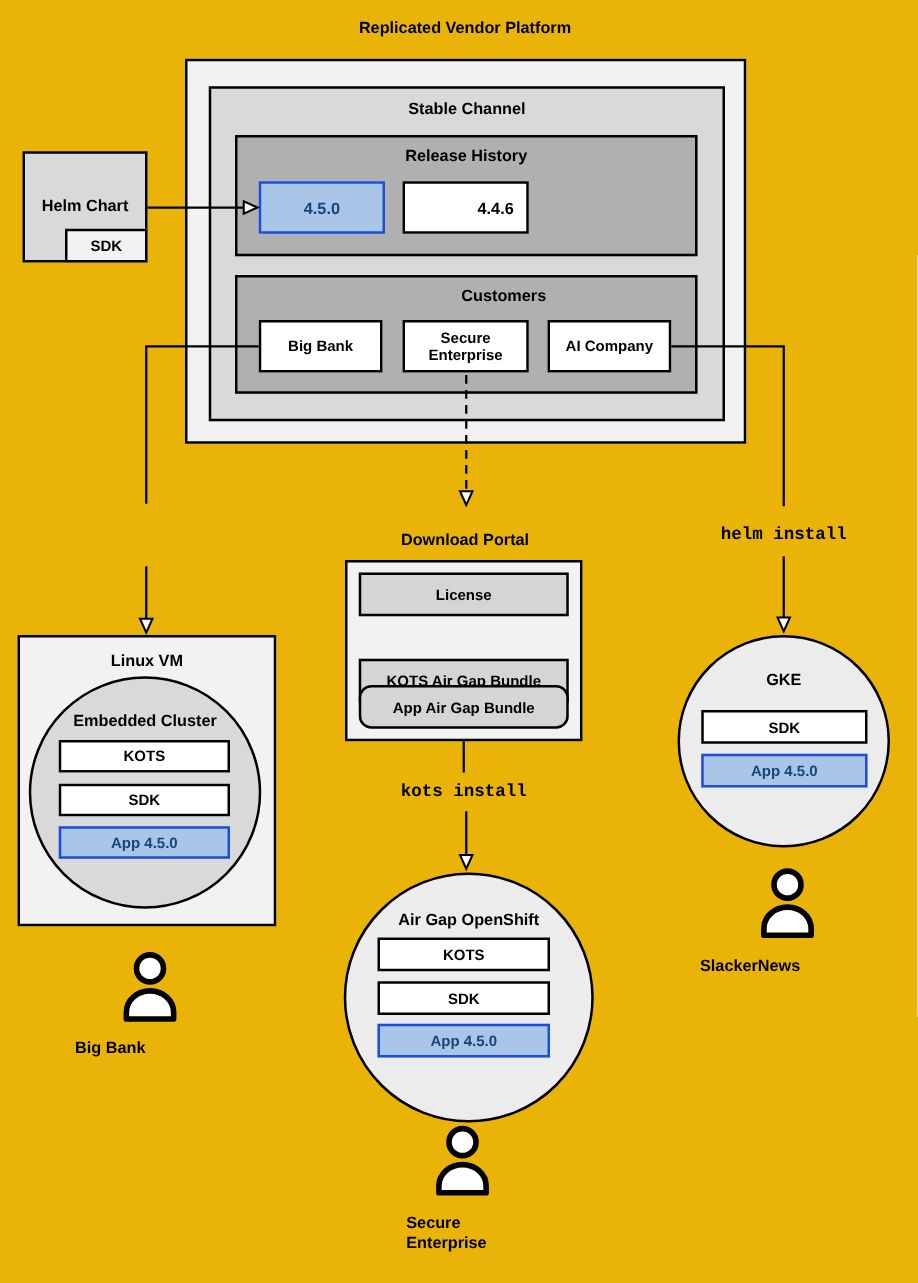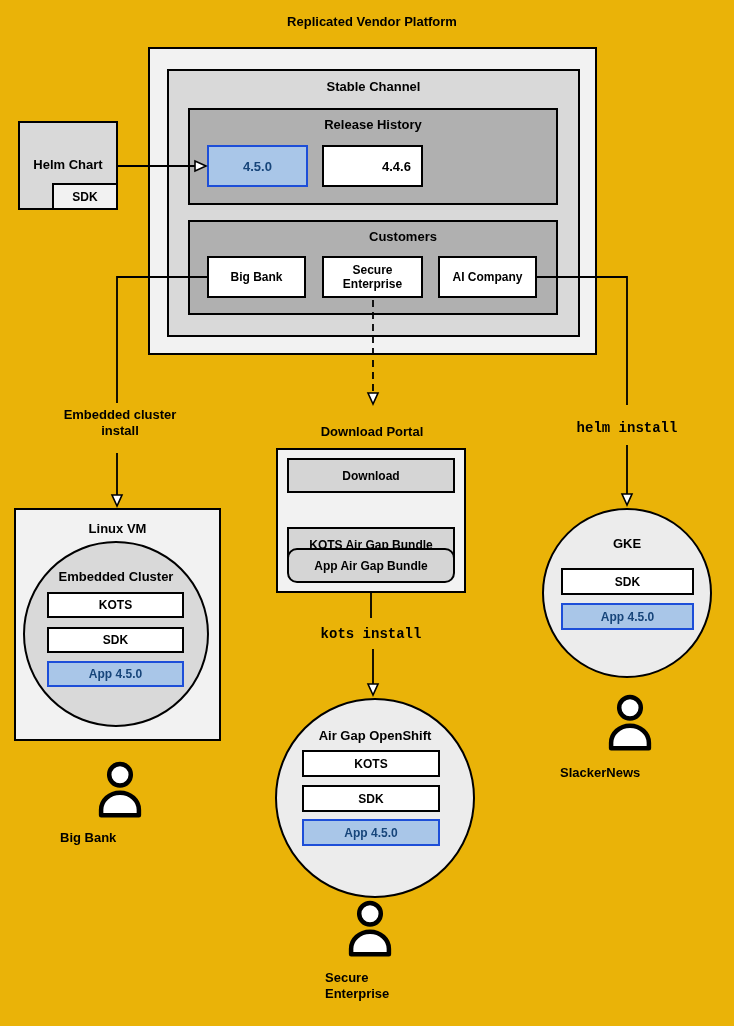--- a/index.html
+++ b/index.html
@@ -47,27 +47,26 @@
   <div class="abs lbl" style="left:188px;top:229px;width:370px;margin-left:30px;">Customers</div>
 
   <div class="abs comp" style="left:207px;top:256px;width:99px;height:42px;">Big Bank</div>
   <div class="abs comp" style="left:322px;top:256px;width:101px;height:42px;padding:0 10px;">Secure Enterprise</div>
   <div class="abs comp" style="left:438px;top:256px;width:99px;height:42px;">AI Company</div>
 
   <div class="abs box fill-light" style="left:18px;top:121px;width:100px;height:89px;"></div>
   <div class="abs lbl" style="left:18px;top:157px;width:100px;">Helm Chart</div>
   <div class="abs comp fill-xlight" style="left:52px;top:183px;width:66px;height:27px;background:#f2f2f2;">SDK</div>
 
-  <div class="abs lbl" style="left:50px;top:407px;width:140px;">Embedded cluster install</div>
   <div class="abs mono" style="left:291px;top:626px;width:160px;">kots install</div>
   <div class="abs mono" style="left:547px;top:420px;width:160px;">helm install</div>
 
   <div class="abs lbl" style="left:292px;top:424px;width:160px;">Download Portal</div>
   <div class="abs box fill-xlight" style="left:276px;top:448px;width:190px;height:145px;"></div>
-  <div class="abs comp fill-mid" style="left:287px;top:458px;width:168px;height:35px;background:#d5d5d5;">Download</div>
+  <div class="abs comp fill-mid" style="left:287px;top:458px;width:168px;height:35px;background:#d5d5d5;">License</div>
   <div class="abs comp fill-mid" style="left:287px;top:503px;width:168px;height:35px;background:#d5d5d5;margin-top:24px;">KOTS Air Gap Bundle</div>
   <div class="abs comp fill-mid" style="left:287px;top:548px;width:168px;height:35px;background:#d5d5d5;border-radius:10px;">App Air Gap Bundle</div>
 
   <div class="abs box fill-xlight" style="left:14px;top:508px;width:207px;height:233px;"></div>
   <div class="abs lbl" style="left:14px;top:521px;width:207px;">Linux VM</div>
   <div class="abs box circle fill-light" style="left:23px;top:541px;width:186px;height:186px;"></div>
   <div class="abs lbl" style="left:23px;top:569px;width:186px;">Embedded Cluster</div>
   <div class="abs comp" style="left:47px;top:592px;width:137px;height:26px;">KOTS</div>
   <div class="abs comp" style="left:47px;top:627px;width:137px;height:26px;">SDK</div>
   <div class="abs comp blue" style="left:47px;top:661px;width:137px;height:26px;">App 4.5.0</div>

